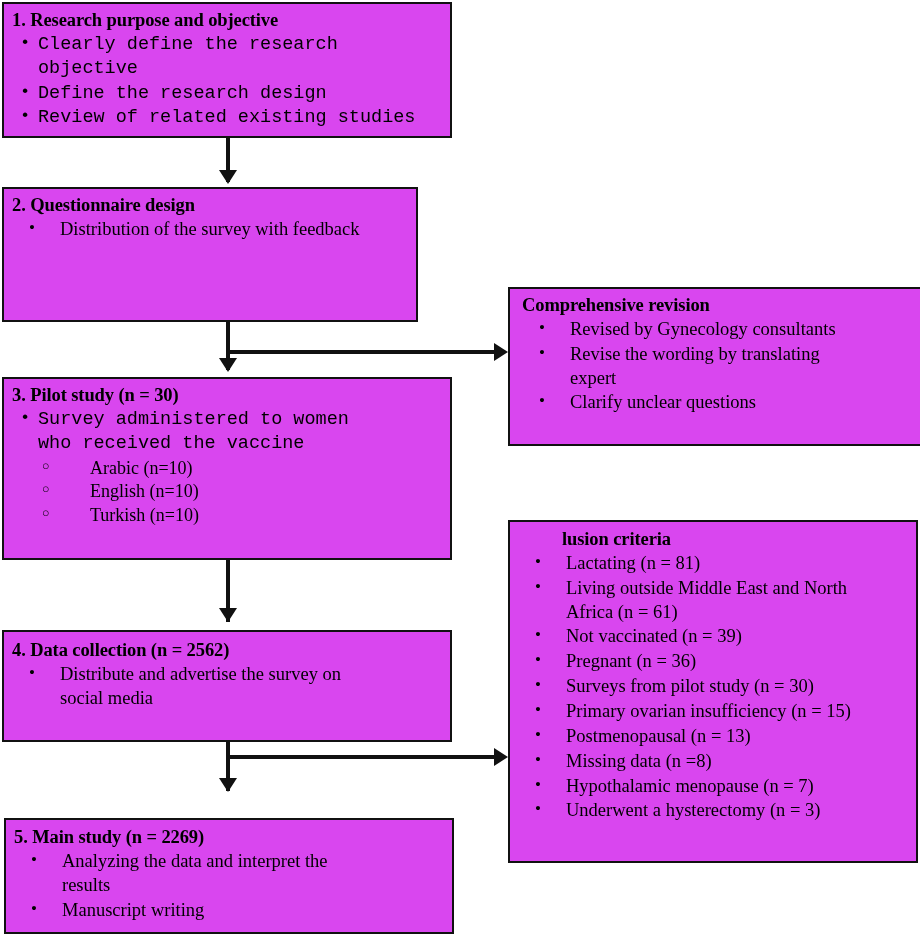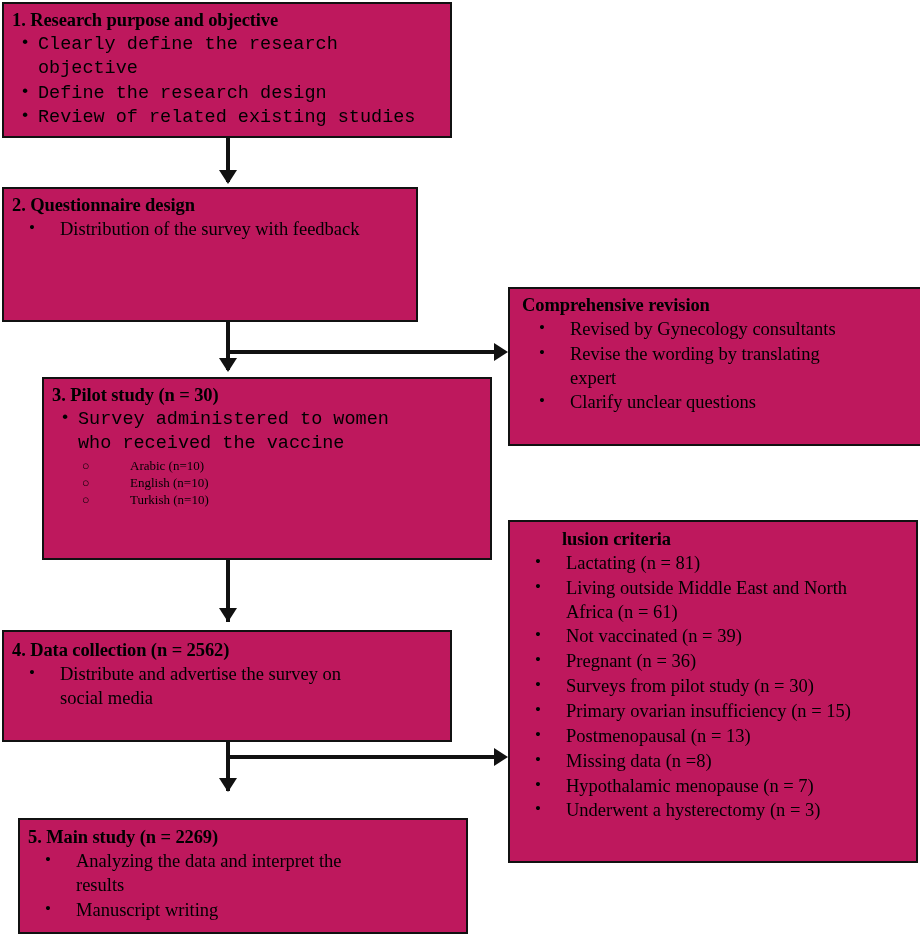--- a/index.html
+++ b/index.html
@@ -15,21 +15,21 @@
     overflow: hidden;
   }
   #canvas {
     position: relative;
     width: 920px; height: 934px;
   }
 
   
   .box {
     position: absolute;
-    background: #be185d;
+    background: #d946ef;
     border: 2.5px solid #111111;
   }
   .box-inner {
     padding: 6px 8px 4px 8px;
   }
   .box-title {
     font-weight: bold;
     font-size: 18.5px;
     line-height: 1.18;
     letter-spacing: -0.1px;
@@ -66,21 +66,21 @@
     content: "\25CB";
     position: absolute; left: 30px; top: 0px;
     font-size: 12.5px; line-height: 1.55;
   }
   ul.sublist {
     list-style: none;
     margin: 0; padding: 0;
   }
   ul.sublist > li {
     position: relative;
-    font-size: 13px;
+    font-size: 18px;
     line-height: 1.31;
   }
 
   
   .vline {
     position: absolute;
     width: 4px;
     background: #111111;
   }
   .hline {
@@ -140,21 +140,21 @@
     <div class="box-inner" style="padding-left:12px;">
       <div class="box-title">Comprehensive revision</div>
       <ul class="blist">
         <li class="b-wide">Revised by Gynecology consultants</li>
         <li class="b-wide" style="max-width:330px;">Revise the wording by translating expert</li>
         <li class="b-wide">Clarify unclear questions</li>
       </ul>
     </div>
   </div>
 
-  <div class="box" style="left:2px; top:377px; width:450px; height:183px;margin-left:40px;">
+  <div class="box" style="left:2px; top:377px; width:450px; height:183px;">
     <div class="box-inner">
       <div class="box-title">3. Pilot study (n = 30)</div>
       <ul class="blist">
         <li class="b-tight" style="max-width:350px;">Survey administered to women who received the vaccine</li>
       </ul>
       <ul class="sublist">
         <li class="b-hollow">Arabic (n=10)</li>
         <li class="b-hollow">English (n=10)</li>
         <li class="b-hollow">Turkish (n=10)</li>
       </ul>
@@ -189,21 +189,21 @@
         <li class="b-wide" style="max-width:340px;">Distribute and advertise the survey on social media</li>
       </ul>
     </div>
   </div>
 
   <div class="vline" style="left:226px; top:742px; height:49px;"></div>
   <div class="arrow-down" style="left:219px; top:778px;"></div>
   <div class="hline" style="left:226px; top:755px; width:272px;"></div>
   <div class="arrow-right" style="left:494px; top:748px;"></div>
 
-  <div class="box" style="left:18px; top:818px; width:450px; height:116px;">
+  <div class="box" style="left:4px; top:818px; width:450px; height:116px;">
     <div class="box-inner" style="padding-top:7px;">
       <div class="box-title">5. Main study (n = 2269)</div>
       <ul class="blist">
         <li class="b-wide" style="max-width:330px;">Analyzing the data and interpret the results</li>
         <li class="b-wide">Manuscript writing</li>
       </ul>
     </div>
   </div>
 
 </div>

